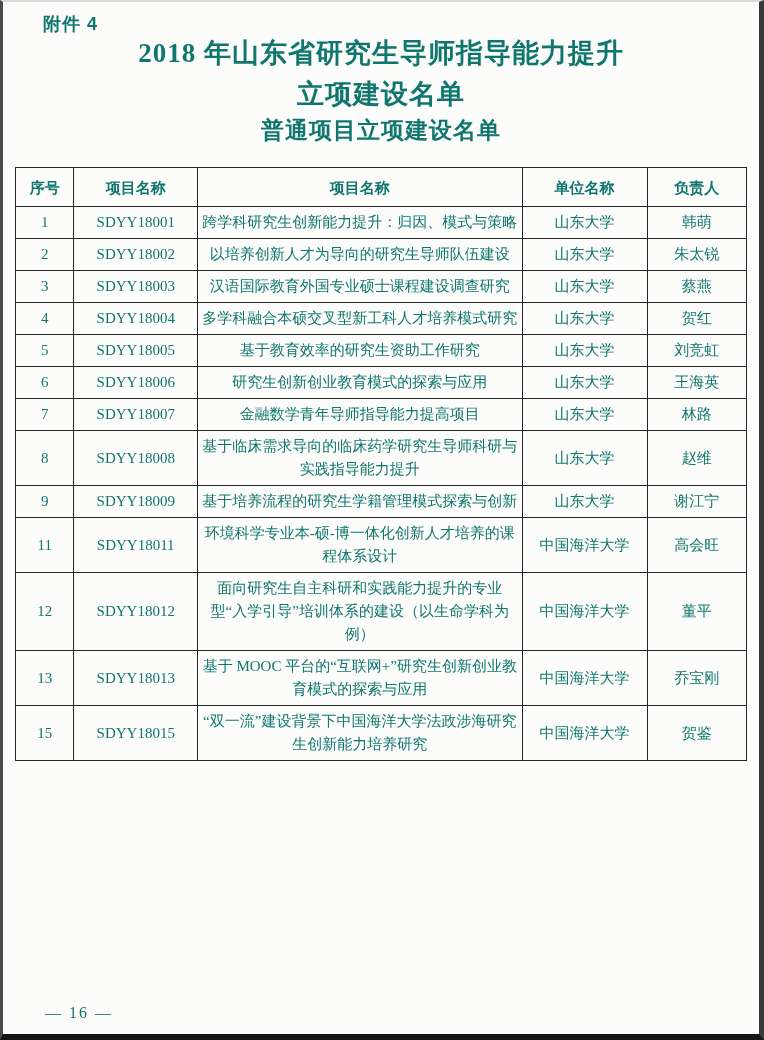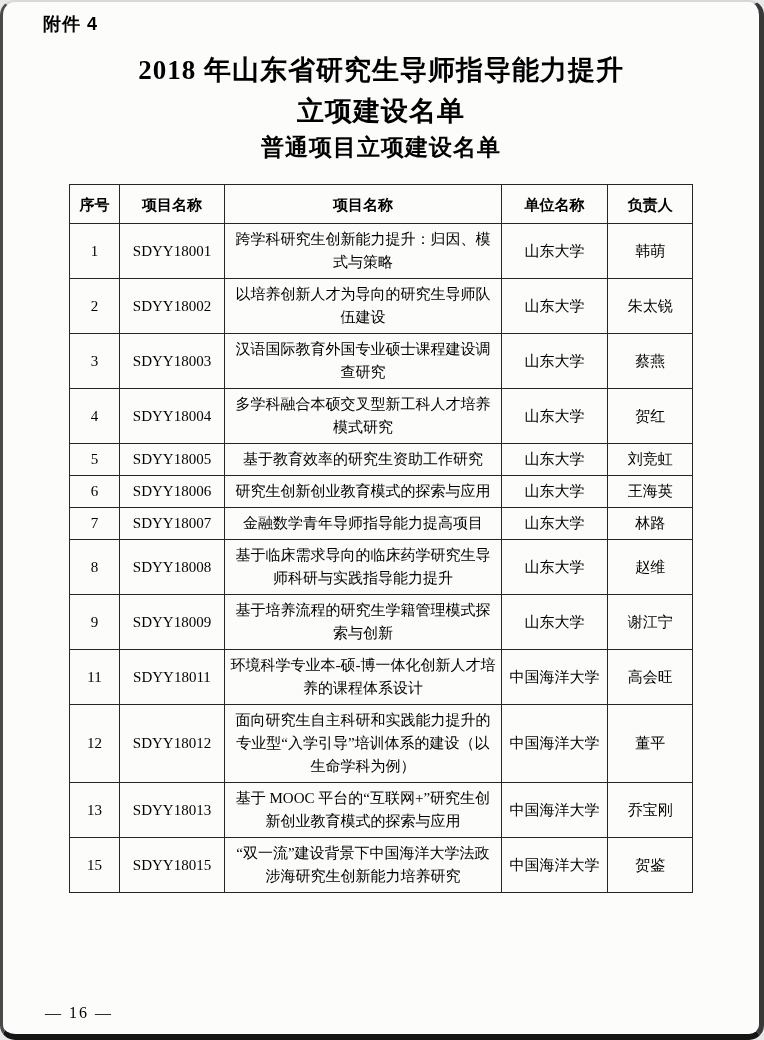--- a/index.html
+++ b/index.html
@@ -3,56 +3,55 @@
 <meta charset="utf-8">
 <style>
   * { margin: 0; padding: 0; box-sizing: border-box; }
   html, body { background: #e8e8e8; }
   .page {
     position: relative;
     width: 764px;
     height: 1040px;
     margin: 0 auto;
     background: #fcfcfb;
-    color: #000000;
+    color: #0f766e;
     border-top: 2px solid #d8d8d8;
     border-left: 3px solid #4a4a4a;
     border-right: 5px solid #383838;
     border-bottom: 6px solid #151515;
     overflow: hidden;
     font-family: "Liberation Serif", serif;
-    border-radius: 15px;
   }
   .attachment {
     position: absolute;
     top: 10px;
     left: 40px;
     font-size: 18px;
     font-weight: 600;
     font-family: "Liberation Sans", sans-serif;
     letter-spacing: 1px;
   }
   .doc-title {
-    margin-top: 48px;
+    margin-top: 31px;
     text-align: center;
     font-size: 27px;
     font-weight: 700;
     line-height: 41px;
     letter-spacing: 1px;
     font-family: "Liberation Serif", serif;
   }
   .section-title {
     text-align: center;
     font-size: 23px;
     font-weight: 700;
     letter-spacing: 1px;
     font-family: "Liberation Sans", sans-serif;
   }
   table.project-table {
-    width: 624px;
+    width: 732px;
     margin: 21px auto 0 auto;
     border-collapse: collapse;
     table-layout: fixed;
   }
   table.project-table th,
   table.project-table td {
     border: 1.5px solid #262626;
     font-size: 15px;
     line-height: 23px;
     text-align: center;

